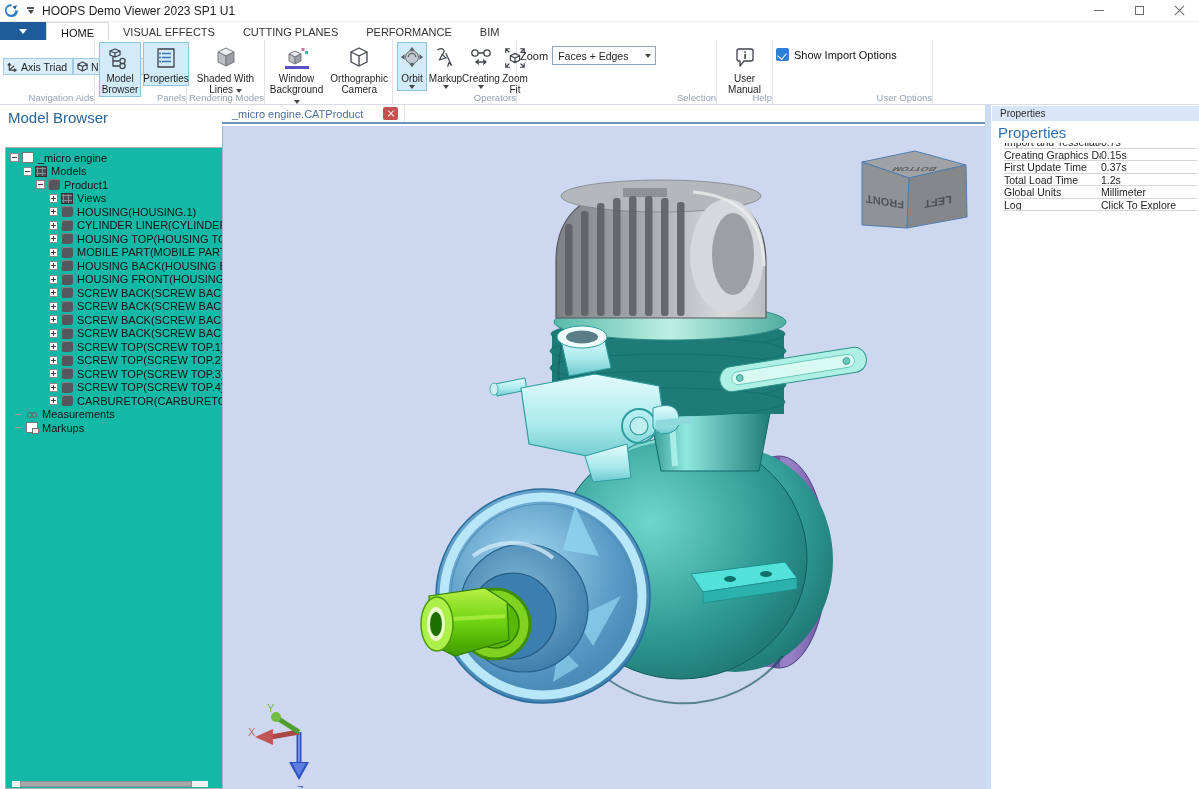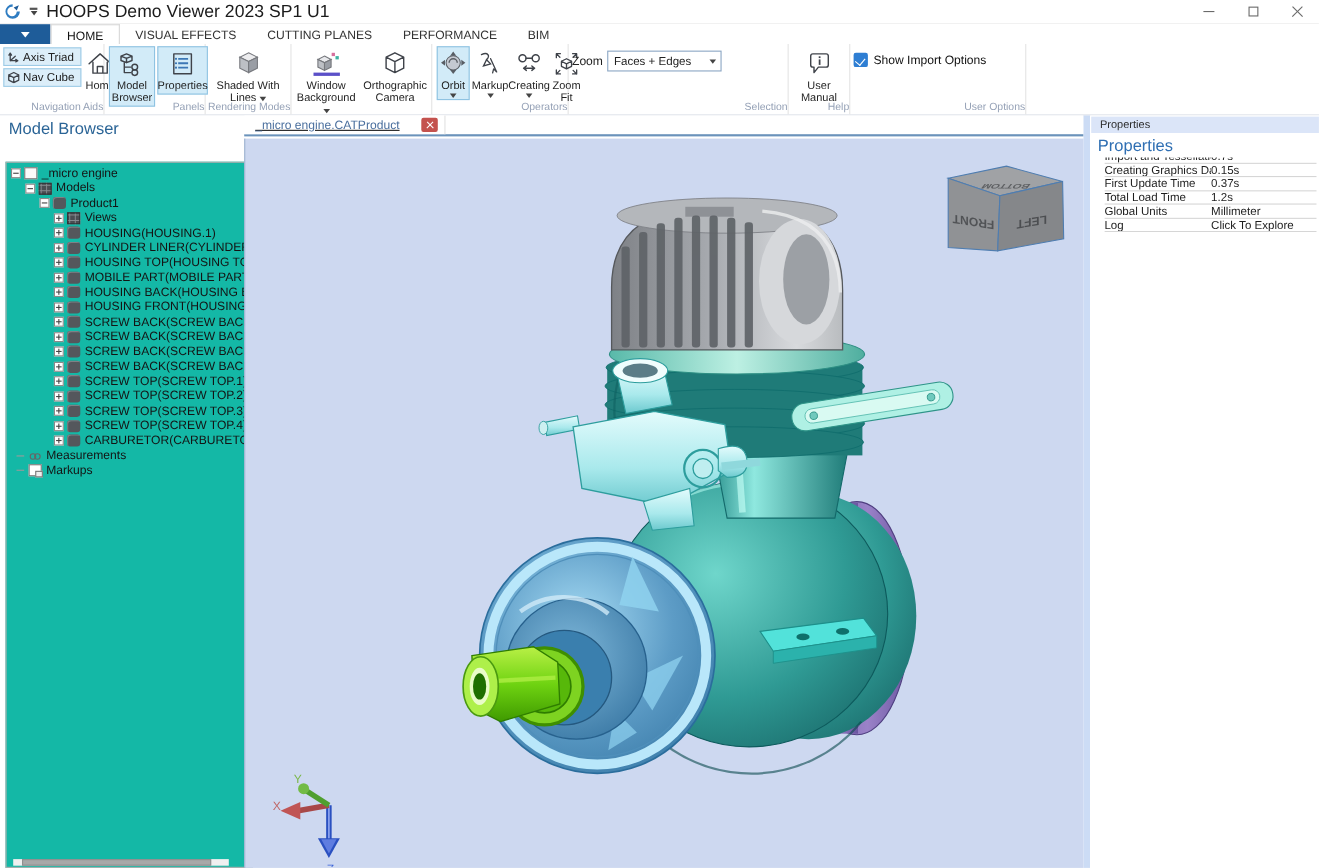--- a/index.html
+++ b/index.html
@@ -5,21 +5,21 @@
   * { margin:0; padding:0; box-sizing:border-box; }
   html,body { width:1199px; height:789px; overflow:hidden; }
   body { font-family:"Liberation Sans", sans-serif; background:#fff; color:#1a1a1a; position:relative; }
   .app { position:absolute; inset:0; background:#fff; }
 
   
   .titlebar { position:absolute; left:0; top:0; width:100%; height:22px; background:#fff; display:flex; align-items:center; border-bottom:1px solid #f0f0f0; }
   .app-logo { width:15px; height:15px; margin-left:4px; }
   .qat-caret { margin-left:8px; display:flex; flex-direction:column; align-items:center; }
   .qat-caret .bar { width:7px; height:1.5px; background:#555; margin-bottom:1.5px; }
-  .title-text { margin-left:8px; font-size:16px; color:#1b1b1b; }
+  .title-text { margin-left:8px; font-size:12px; color:#1b1b1b; }
   .wincontrols { margin-left:auto; display:flex; height:100%; }
   .wbtn { width:40px; height:100%; display:flex; align-items:center; justify-content:center; }
   .ic-min { width:10px; height:1.4px; background:#6a6a6a; }
   .ic-max { width:9px; height:9px; border:1.3px solid #6a6a6a; }
   .ic-close { position:relative; width:11px; height:11px; }
   .ic-close:before,.ic-close:after { content:""; position:absolute; left:-1px; top:5px; width:13px; height:1.3px; background:#6a6a6a; }
   .ic-close:before { transform:rotate(45deg);} .ic-close:after { transform:rotate(-45deg);}
 
   
   .tabrow { position:absolute; left:0; top:22px; width:100%; height:18px; background:#fff; display:flex; align-items:stretch; }
@@ -27,21 +27,21 @@
   .caret { width:0; height:0; border-left:4px solid transparent; border-right:4px solid transparent; border-top:5px solid #444; display:inline-block; }
   .caret.white { border-top-color:#fff; }
   .caret.small { border-left-width:3px; border-right-width:3px; border-top-width:4px; }
   .rtab { padding:2px 14px 0; font-size:11px; color:#333; display:flex; align-items:center; white-space:nowrap; }
   .rtab.active { border:1px solid #d8d8d8; border-bottom:none; color:#111; background:#fff; }
 
   
   .ribbon { position:absolute; left:0; top:40px; width:100%; height:65px; background:#fff; border-bottom:1px solid #d9dee6; display:flex; }
   .rgroup { position:relative; height:100%; border-right:1px solid #e4e4e4; padding:2px 3px 13px 3px; display:flex; align-items:flex-start; }
   .glabel { position:absolute; left:0; right:0; bottom:1px; text-align:right; font-size:9.5px; color:#95a1b6; white-space:nowrap; }
-  .smallstack { display:flex; flex-direction:column; margin-top:1px; }
+  .smallstack { display:flex; margin-top:16px; }
   .sbtn { display:flex; align-items:center; background:#dceef9; border:1px solid #9ecbe6; height:17px; padding:0 5px 0 3px; margin-bottom:2px; font-size:10.5px; color:#222; white-space:nowrap; cursor:pointer; }
   .sbtn svg { margin-right:3px; }
   .bigbtn { display:flex; flex-direction:column; align-items:center; padding:1px 2px; margin:0 1px; border:1px solid transparent; cursor:pointer; }
   .bigbtn.active { background:#d2ebf8; border-color:#8fc3e2; }
   .bigbtn .blabel { font-size:10px; line-height:11px; text-align:center; color:#1f1f1f; margin-top:1px; }
   .iconbox { height:28px; display:flex; align-items:center; justify-content:center; }
   .modebox { display:flex; align-items:center; margin-top:4px; }
   .modebox .mlabel { font-size:11px; margin-right:4px; color:#222; }
   .dropdown { width:104px; height:19px; border:1px solid #8aa6c4; background:#fff; display:flex; align-items:center; font-size:10.5px; padding-left:5px; color:#222; cursor:pointer; }
   .dropdown .caret { margin-left:auto; margin-right:4px; }
@@ -74,21 +74,21 @@
   .ti-meas { position:relative; }
   .ti-meas:before { content:""; position:absolute; left:1px; top:3px; width:4px; height:4px; border:1px solid #666; border-radius:50%; }
   .ti-meas:after { content:""; position:absolute; right:1px; top:3px; width:4px; height:4px; border:1px solid #666; border-radius:50%; }
   .ti-markup { border:1px solid #777; position:relative; background:#fff; }
   .ti-markup:after { content:""; position:absolute; right:-2px; bottom:-2px; width:5px; height:4px; border:1px solid #777; background:#eee; }
   .tlabel { color:#141414; }
   .hscroll { position:absolute; left:6px; bottom:1px; width:196px; height:6px; background:#f0f0f0; }
   .hthumb { position:absolute; left:8px; width:172px; top:0; height:6px; background:#a8a8a8; border:1px solid #8f8f8f; }
 
   
-  .docarea { position:absolute; left:222px; top:0; width:763px; height:100%;text-decoration:underline; }
+  .docarea { position:absolute; left:222px; top:0; width:763px; height:100%; }
   .doctabs { height:19px; background:#fff; display:flex; align-items:stretch; border-bottom:2px solid #6b93bb; }
   .doctab { display:flex; align-items:center; padding:0 6px 0 10px; font-size:11px; color:#4a6f9e; background:#fff; border-right:1px solid #e2e2e2; cursor:pointer; }
   .closebox { width:15px; height:13px; background:#c4524e; border-radius:2px; margin-left:20px; position:relative; cursor:pointer; }
   .closebox:before,.closebox:after { content:""; position:absolute; left:3.5px; top:5.8px; width:8px; height:1.4px; background:#fff; }
   .closebox:before { transform:rotate(45deg);} .closebox:after { transform:rotate(-45deg);}
   .viewport { position:absolute; left:0; top:21px; right:0; bottom:0; background:#cdd8f0; border-left:1px solid #9fb4cf; }
   .viewport svg { position:absolute; inset:0; }
 
   
   .splitter { position:absolute; left:985px; top:0; width:6px; height:100%; background:#ccdcf5; cursor:col-resize; }

